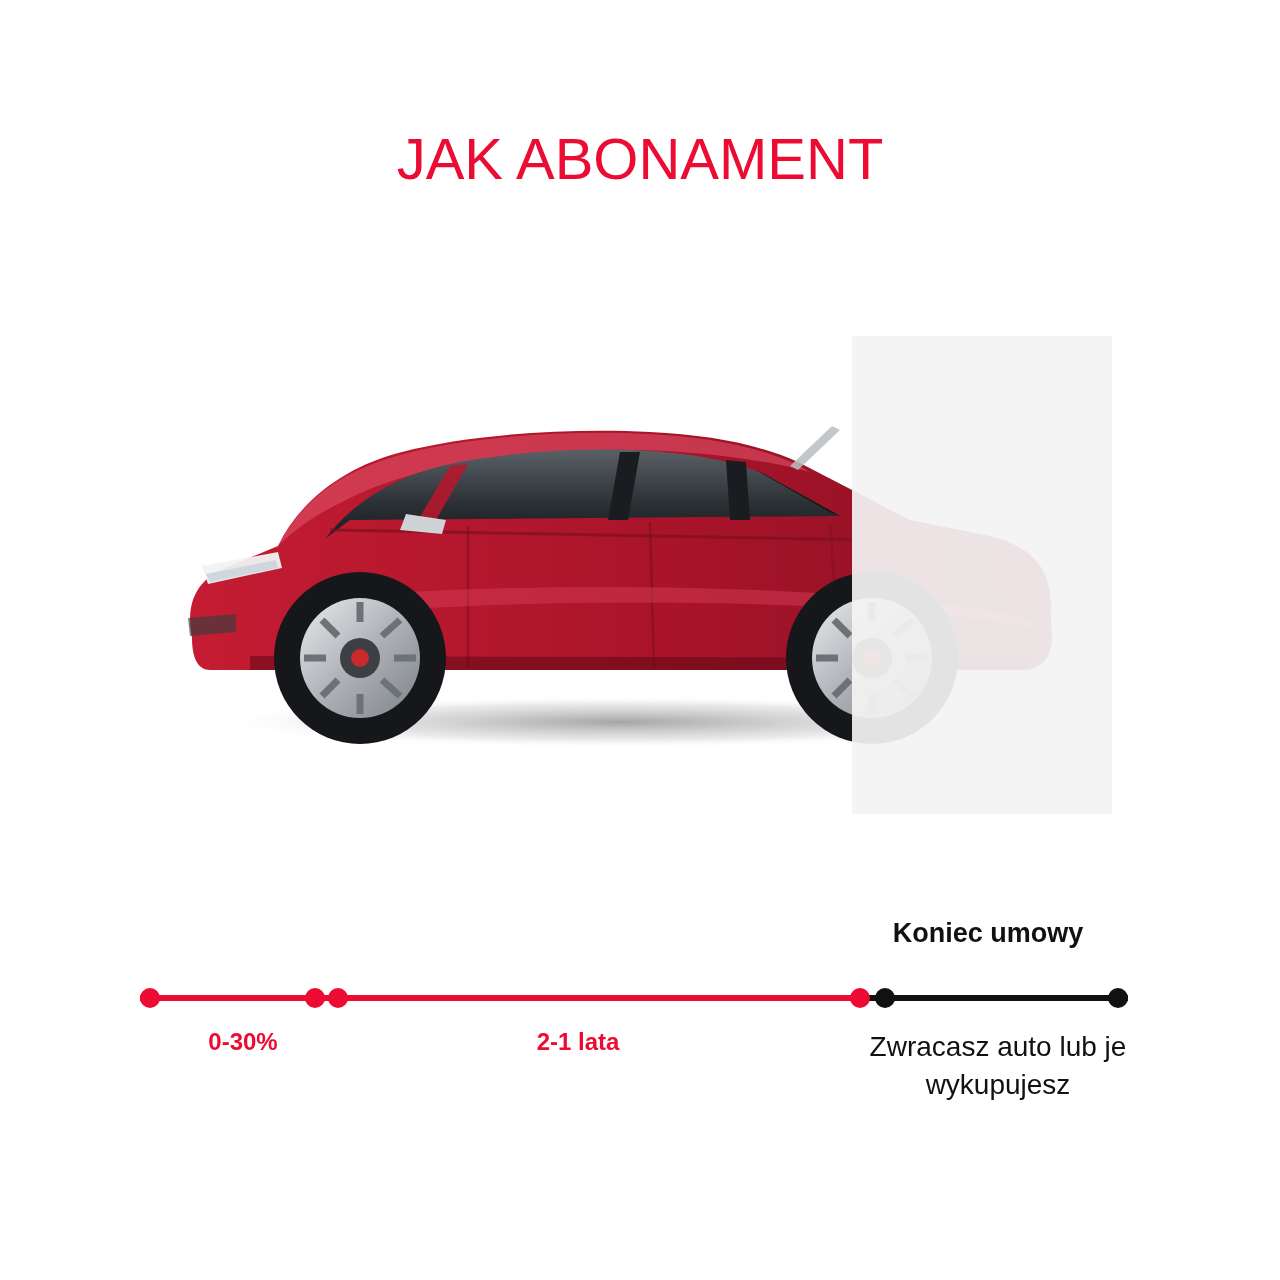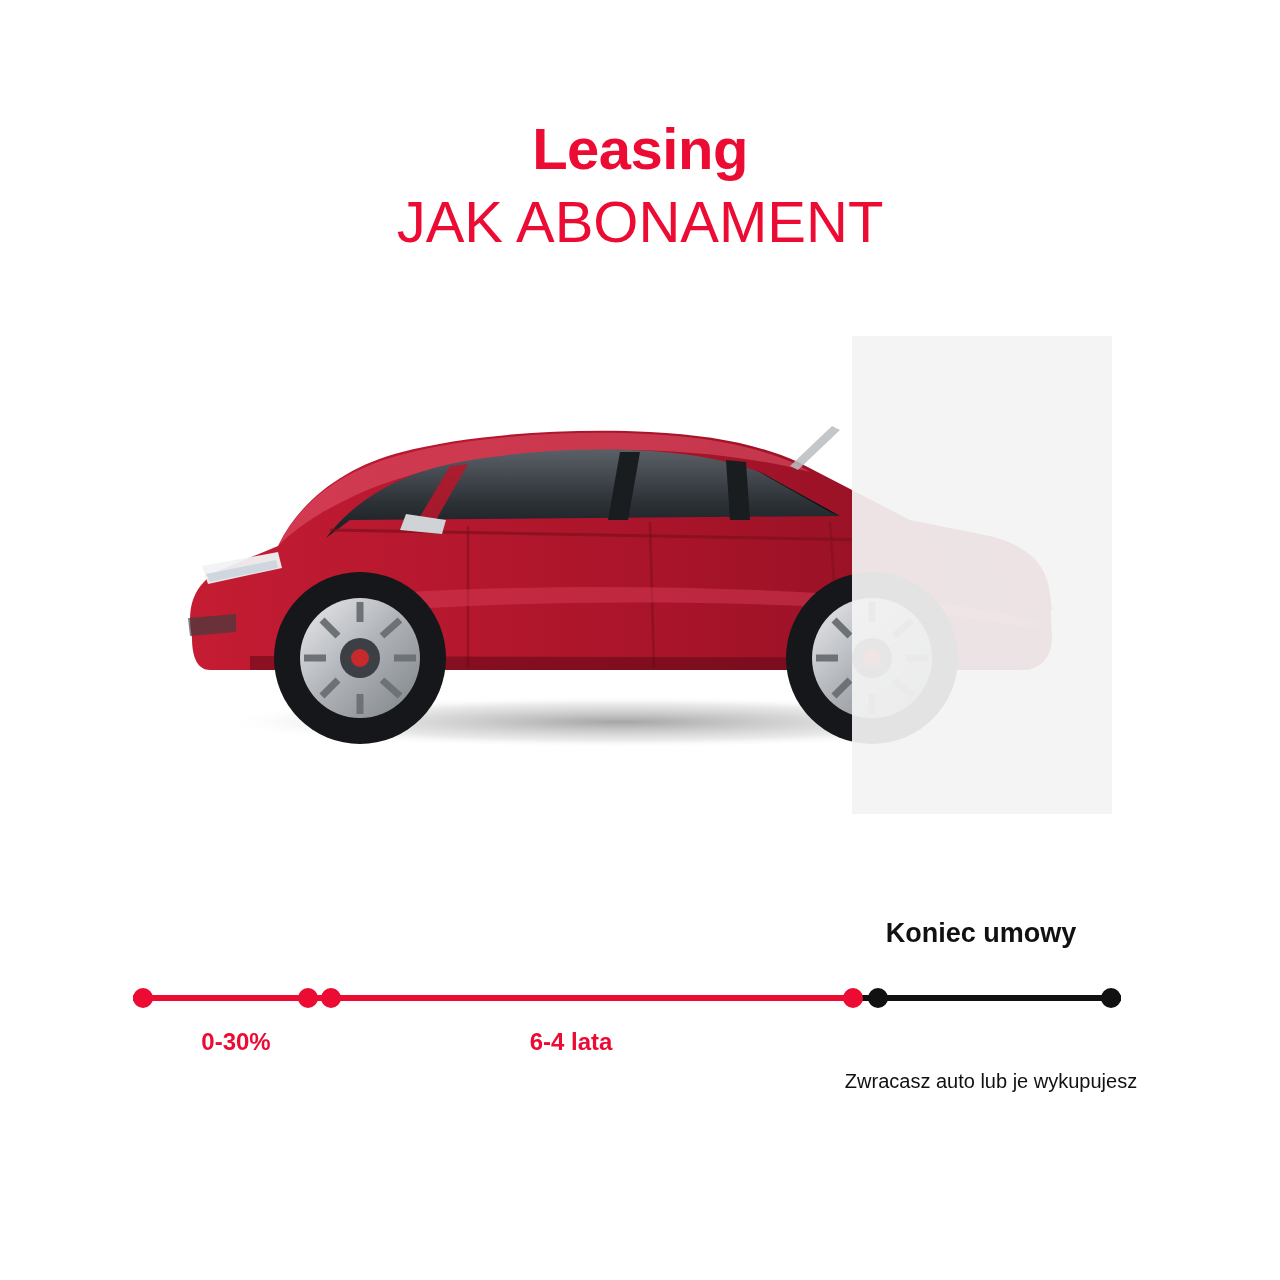--- a/index.html
+++ b/index.html
@@ -82,21 +82,21 @@
   .car-svg {
     position: absolute;
     left: 150px;
     top: 70px;
     z-index: 2;
   }
 
   
   .timeline {
     position: absolute;
-    left: 1px;
+    left: 8px;
     top: 900px;
     width: 1035px;
     height: 300px;
   }
 
   .end-label {
     position: absolute;
     left: 790px;
     top: 18px;
     width: 380px;
@@ -143,40 +143,38 @@
     position: absolute;
     text-align: center;
   }
   .seg-label .title {
     font-size: 24px;
     font-weight: 700;
     color: #ec0c33;
     display: block;
   }
   .seg-label .desc {
-    font-size: 20px;
+    font-size: 28px;
     font-weight: 400;
     color: #111111;
     display: block;
     line-height: 1.35;
-    margin-top: 40px;
   }
   .seg-label.dark .desc { color: #111111; }
 
   #seg-0 { left: 120px; top: 128px; width: 230px; }
   #seg-1 { left: 350px; top: 128px; width: 440px; }
   #seg-2 { left: 800px; top: 128px; width: 380px; }
 </style>
 </head>
 <body>
 
 <div class="infographic">
 
   <div class="heading">
-    <span class="line1">Leasing</span>
     <span class="line2">JAK ABONAMENT</span>
   </div>
 
   <div class="car-area">
 
     <svg class="car-svg" width="920" height="400" viewBox="0 0 920 400">
       <defs>
         <linearGradient id="bodyGrad" x1="0" y1="0" x2="0" y2="1">
           <stop offset="0%" stop-color="#d0223a"></stop>
           <stop offset="45%" stop-color="#b5172c"></stop>
@@ -306,21 +304,21 @@
       <div class="dot red" style="left:710px;"></div>
       <div class="dot black" style="left:735px;"></div>
       <div class="dot black" style="left:968px;"></div>
     </div>
 
     <div class="seg-label" id="seg-0">
       <span class="title">0-30%</span>
     </div>
 
     <div class="seg-label" id="seg-1">
-      <span class="title">6-4 lata</span>
+      <span class="title">2-1 lata</span>
     </div>
 
     <div class="seg-label dark" id="seg-2">
       <span class="desc">Zwracasz auto lub je wykupujesz</span>
     </div>
 
   </div>
 
 </div>
 

